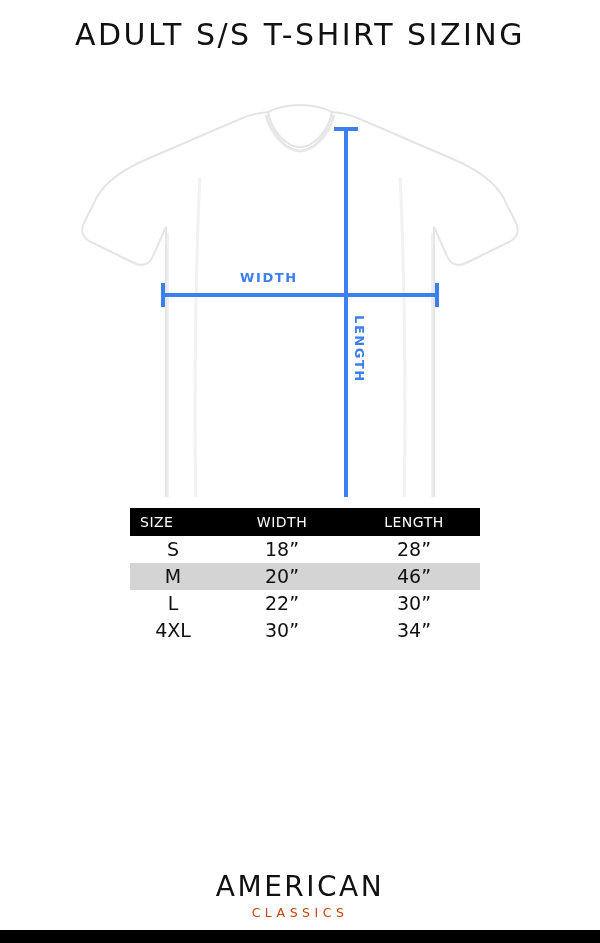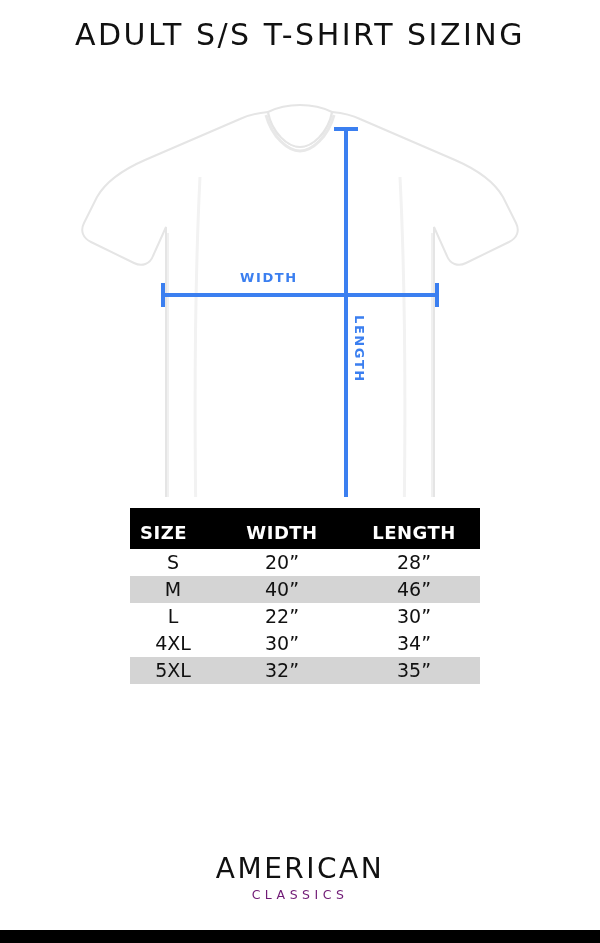--- a/index.html
+++ b/index.html
@@ -80,24 +80,24 @@
     width: 340px;
   }
   table.size-table {
     border-collapse: collapse;
     width: 340px;
     table-layout: fixed;
   }
   table.size-table th {
     background: #000000;
     color: #ffffff;
-    font-size: 18px;
-    font-weight: bold;
+    font-size: 14px;
+    font-weight: normal;
     letter-spacing: 0.5px;
-    padding: 14px 0 6px 0;
+    padding: 6px 0 6px 0;
     font-family: "DejaVu Sans", sans-serif;
   }
   table.size-table th.c1 { text-align: left; padding-left: 10px; width: 76px; }
   table.size-table th.c2 { text-align: center; width: 132px; }
   table.size-table th.c3 { text-align: center; width: 132px; }
 
   table.size-table td {
     font-size: 19px;
     color: #111111;
     text-align: center;
@@ -116,35 +116,35 @@
     width: 600px;
     text-align: center;
     font-size: 11.5px;
     font-weight: bold;
     color: #3b7ff0;
     font-family: "DejaVu Sans", sans-serif;
   }
   .brand {
     position: absolute;
     left: 0;
-    top: 854px;
+    top: 872px;
     width: 600px;
     text-align: center;
   }
   .brand-main {
     font-size: 28px;
     letter-spacing: 2.5px;
     color: #111111;
     font-family: "DejaVu Sans", sans-serif;
     line-height: 1.1;
   }
   .brand-sub {
     font-size: 12.5px;
     letter-spacing: 4.5px;
-    color: #701a75;
+    color: #c2410c;
     font-family: "DejaVu Sans", sans-serif;
     margin-top: 2px;
   }
   .bottom-bar {
     position: absolute;
     left: 0;
     top: 930px;
     width: 600px;
     height: 13px;
     background: #000000;
@@ -213,43 +213,38 @@
       <thead>
         <tr>
           <th class="c1">SIZE</th>
           <th class="c2">WIDTH</th>
           <th class="c3">LENGTH</th>
         </tr>
       </thead>
       <tbody>
         <tr class="odd">
           <td>S</td>
-          <td>20”</td>
+          <td>18”</td>
           <td>28”</td>
         </tr>
         <tr class="even">
           <td>M</td>
-          <td>40”</td>
+          <td>20”</td>
           <td>46”</td>
         </tr>
         <tr class="odd">
           <td>L</td>
           <td>22”</td>
           <td>30”</td>
         </tr>
         <tr class="odd">
           <td>4XL</td>
           <td>30”</td>
           <td>34”</td>
         </tr>
-        <tr class="even">
-          <td>5XL</td>
-          <td>32”</td>
-          <td>35”</td>
-        </tr>
       </tbody>
     </table>
   </div>
 
 
   <div class="brand">
     <div class="brand-main">AMERICAN</div>
     <div class="brand-sub">CLASSICS</div>
   </div>
 

